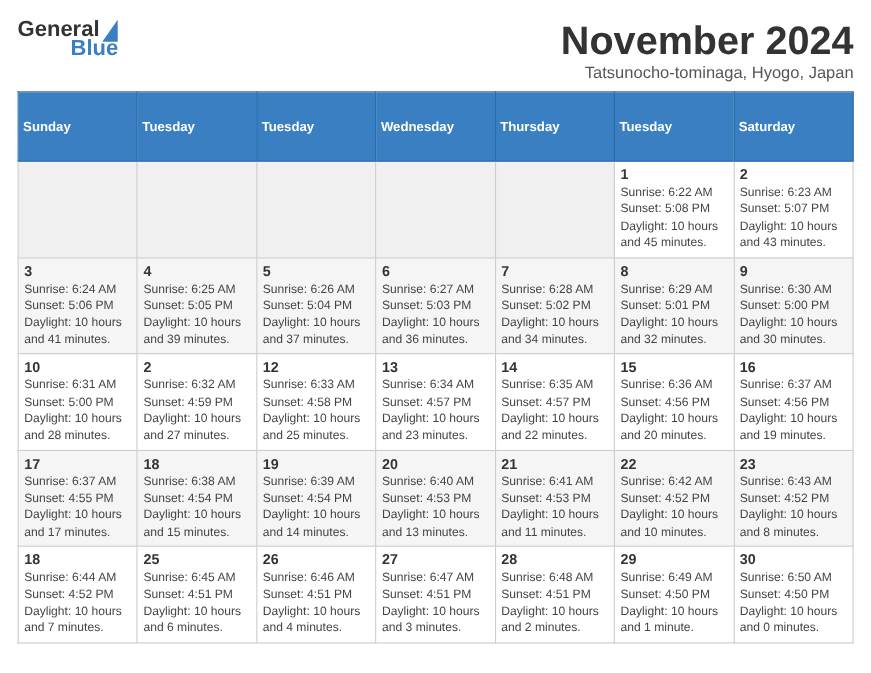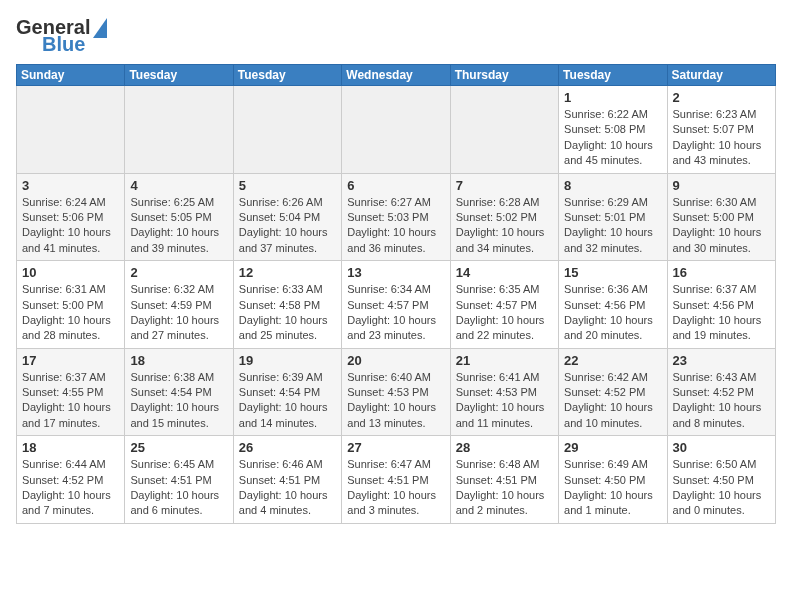--- a/index.html
+++ b/index.html
@@ -12,41 +12,41 @@
     }
     .header {
       display: flex;
       justify-content: space-between;
       align-items: flex-start;
       margin-bottom: 8px;
     }
     .logo {
       display: flex;
       flex-direction: column;
-      align-items: center;
+      align-items: flex-end;
     }
     .title-block { text-align: right; }
     .month-title {
       font-size: 36px;
       font-weight: bold;
       color: #333;
     }
     .location {
       font-size: 15px;
       color: #555;
     }
     .calendar {
       width: 100%;
       border-collapse: collapse;
       font-size: 11px;
     }
     .calendar th {
       background: #3a7fc1;
       color: #fff;
-      padding: 3px 4px;
+      padding: 24px 4px;
       text-align: left;
       font-size: 12px;
       font-weight: bold;
       border: 1px solid #2a6aaa;
     }
     .calendar td {
       border: 1px solid #ccc;
       vertical-align: top;
       padding: 4px 5px;
       width: 108px;
@@ -71,20 +71,24 @@
 <body>
 
 <div class="header">
   <div class="logo">
     <div style="display:flex; align-items:center; gap:2px;">
       <span style="font-size:20px; font-weight:bold; color:#333;">General</span>
       <span style="display:inline-block; width:0; height:0; border-left:14px solid transparent; border-bottom:20px solid #3a7fc1; margin-left:1px;"></span>
     </div>
     <div style="font-size:20px; font-weight:bold; color:#3a7fc1; margin-top:-6px; margin-left:4px;">Blue</div>
   </div>
+  <div class="title-block">
+    <div class="month-title">November 2024</div>
+    <div class="location">Tatsunocho-tominaga, Hyogo, Japan</div>
+  </div>
 </div>
 
 <table class="calendar">
   <thead>
     <tr>
     <th>Sunday</th>
         <th>Tuesday</th>
         <th>Tuesday</th>
         <th>Wednesday</th>
         <th>Thursday</th>

